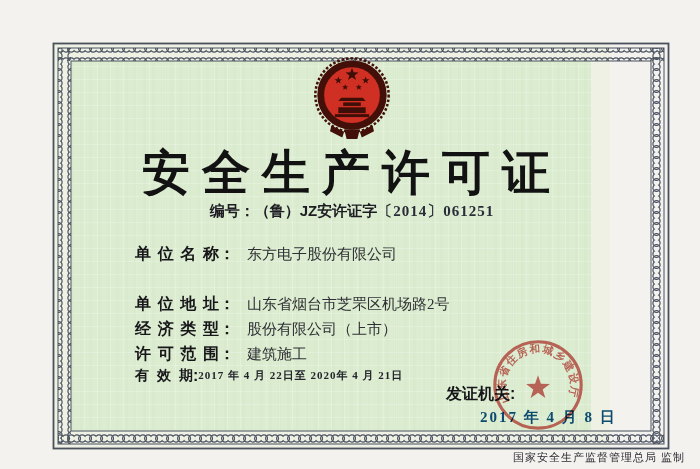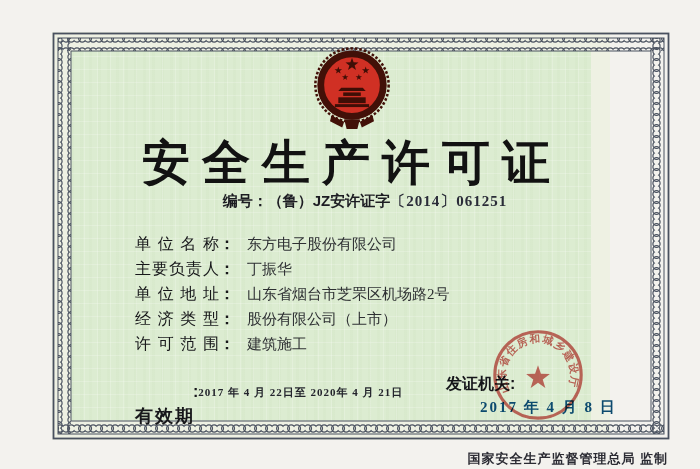--- a/index.html
+++ b/index.html
@@ -2,21 +2,21 @@
 <html><head>
 <meta charset="utf-8">
 <style>
   html,body{margin:0;padding:0;}
   body{
     width:700px;height:469px;position:relative;overflow:hidden;
     background:#f3f2ee;
     font-family:"Liberation Sans","DejaVu Sans",sans-serif;
   }
   .cert{
-    position:absolute;left:52px;top:32px;width:558px;height:408px;
+    position:absolute;left:52px;top:42px;width:558px;height:408px;
     background:#eef1e3;
   }
   .cert-inner{
     position:absolute;left:19px;top:19px;right:19px;bottom:19px;
     background-color:#dcecd1;
     background-image:
       repeating-linear-gradient(0deg, rgba(255,255,255,0.20) 0 1px, transparent 1px 13px),
       repeating-linear-gradient(90deg, rgba(255,255,255,0.20) 0 1px, transparent 1px 13px),
       repeating-linear-gradient(90deg, rgba(188,214,168,0.10) 0 3px, transparent 3px 9px);
   }
@@ -25,66 +25,66 @@
   .title{
     position:absolute;left:0;top:99px;width:600px;
     text-align:center;
     font-size:48px;font-weight:bold;color:#121212;
     letter-spacing:12px;
     font-family:"Liberation Sans","DejaVu Sans",sans-serif;
     white-space:nowrap;
   }
   .serial{
     position:absolute;left:0;top:160px;width:600px;text-align:center;
-    font-size:15px;font-weight:bold;color:#1c1c22;white-space:nowrap;margin-left:13px;
+    font-size:15px;font-weight:bold;color:#1c1c22;white-space:nowrap;
   }
   .serial .num{
     font-family:"Liberation Serif","DejaVu Serif",serif;
     color:#2a2c38;letter-spacing:1px;
   }
   .field-row{position:absolute;left:83px;height:20px;white-space:nowrap;}
   .field-label{
     display:inline-block;width:84px;
     text-align:justify;text-align-last:justify;
-    font-size:16px;font-weight:normal;color:#17171a;
+    font-size:16px;font-weight:bold;color:#17171a;
     vertical-align:middle;
   }
   .field-colon{font-size:16px;font-weight:bold;color:#17171a;vertical-align:middle;}
   .field-value{
     font-size:15px;color:#2e3033;margin-left:12px;vertical-align:middle;
     font-family:"Liberation Serif","DejaVu Serif",serif;
   }
   .row-0{top:202px;} .row-1{top:227px;} .row-2{top:252px;}
   .row-3{top:277px;} .row-4{top:302px;}
   .validity-row{position:absolute;left:83px;top:324px;white-space:nowrap;}
   .validity-label{
     display:inline-block;width:58px;
     text-align:justify;text-align-last:justify;
-    font-size:18px;font-weight:bold;color:#17171a;vertical-align:middle;margin-top:48px;
+    font-size:14px;font-weight:bold;color:#17171a;vertical-align:middle;
   }
   .validity-value{
     font-size:11px;font-weight:bold;color:#23242c;vertical-align:middle;
     font-family:"Liberation Serif","DejaVu Serif",serif;letter-spacing:1px;
   }
   .issuer{
     position:absolute;left:394px;top:342px;
     font-size:16px;font-weight:bold;color:#15151a;white-space:nowrap;text-align:right;
   }
   .issue-date{
     position:absolute;left:428px;top:366px;
     font-size:15px;font-weight:bold;color:#0c4a6e;letter-spacing:2px;
     font-family:"Liberation Serif","DejaVu Serif",serif;white-space:nowrap;
   }
   .seal{
     position:absolute;left:438px;top:294px;width:96px;height:96px;
     mix-blend-mode:multiply;opacity:0.9;
   }
   .footer-credit{
-    position:absolute;top:450px;right:32px;
-    font-size:13px;font-weight:bold;color:#2b2b33;letter-spacing:1px;
+    position:absolute;top:450px;right:15px;
+    font-size:11px;font-weight:normal;color:#2b2b33;letter-spacing:1px;
     white-space:nowrap;
   }
 </style>
 </head>
 <body>
 
 <div class="cert">
   <div class="cert-inner"></div>
 
   <svg class="frame-svg" width="618" height="408" viewBox="0 0 618 408">
@@ -130,23 +130,20 @@
 
   <div class="title">安全生产许可证</div>
 
   <div class="serial">
     <span>编号：</span><span>（鲁）</span><span>JZ安许证字</span><span class="num">〔2014〕</span><span class="num">061251</span>
   </div>
 
   <div class="field-row row-0">
     <span class="field-label">单位名称</span><span class="field-colon">：</span><span class="field-value">东方电子股份有限公司</span>
   </div>
-  <div class="field-row row-1">
-    <span class="field-label">主要负责人</span><span class="field-colon">：</span><span class="field-value">丁振华</span>
-  </div>
   <div class="field-row row-2">
     <span class="field-label">单位地址</span><span class="field-colon">：</span><span class="field-value">山东省烟台市芝罘区机场路2号</span>
   </div>
   <div class="field-row row-4">
     <span class="field-label">许可范围</span><span class="field-colon">：</span><span class="field-value">建筑施工</span>
   </div>
   <div class="field-row row-3">
     <span class="field-label">经济类型</span><span class="field-colon">：</span><span class="field-value">股份有限公司（上市）</span>
   </div>
 

